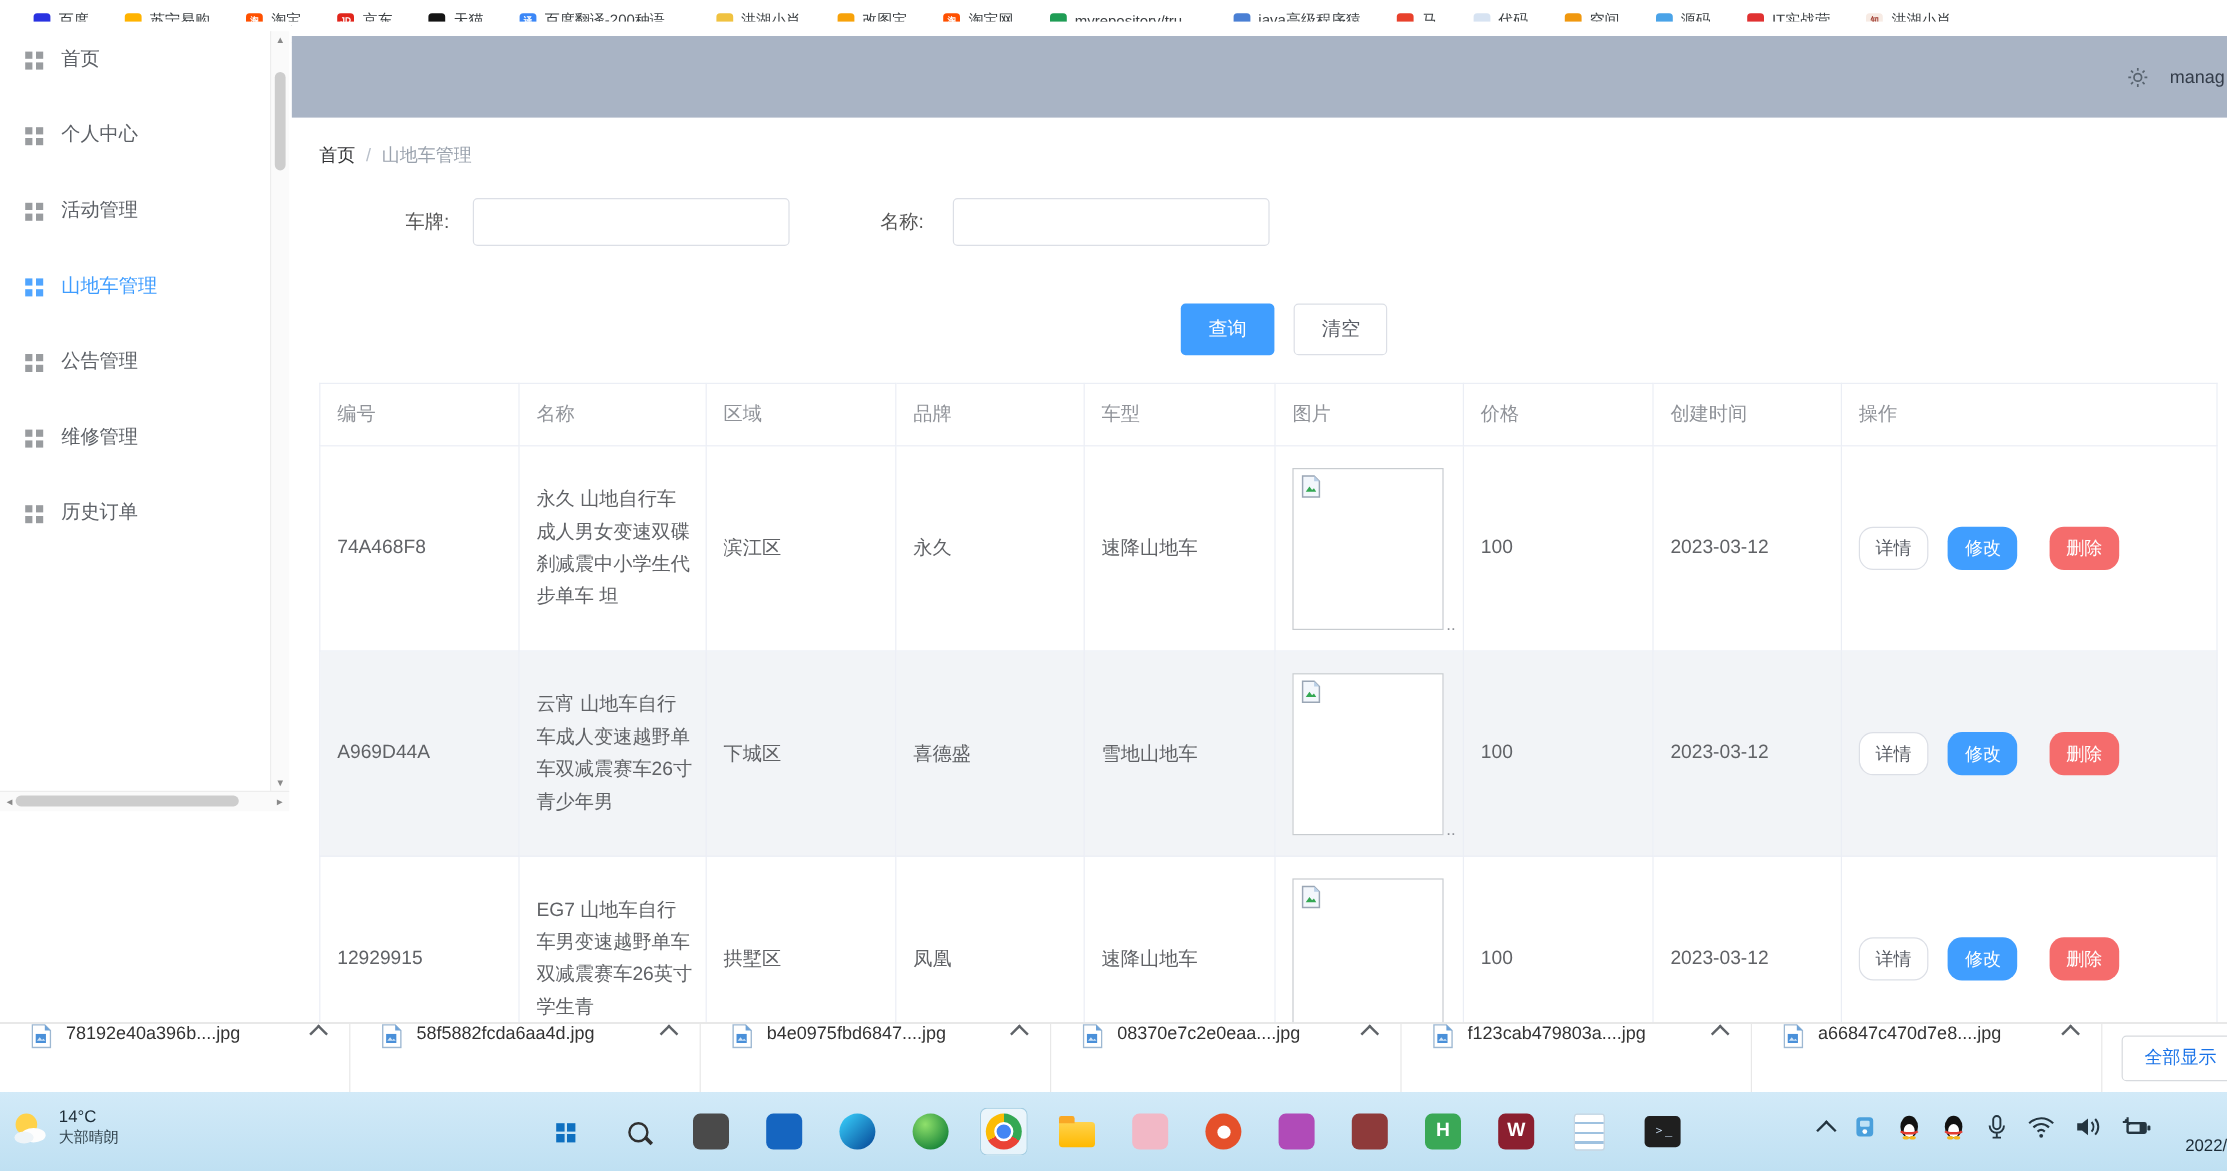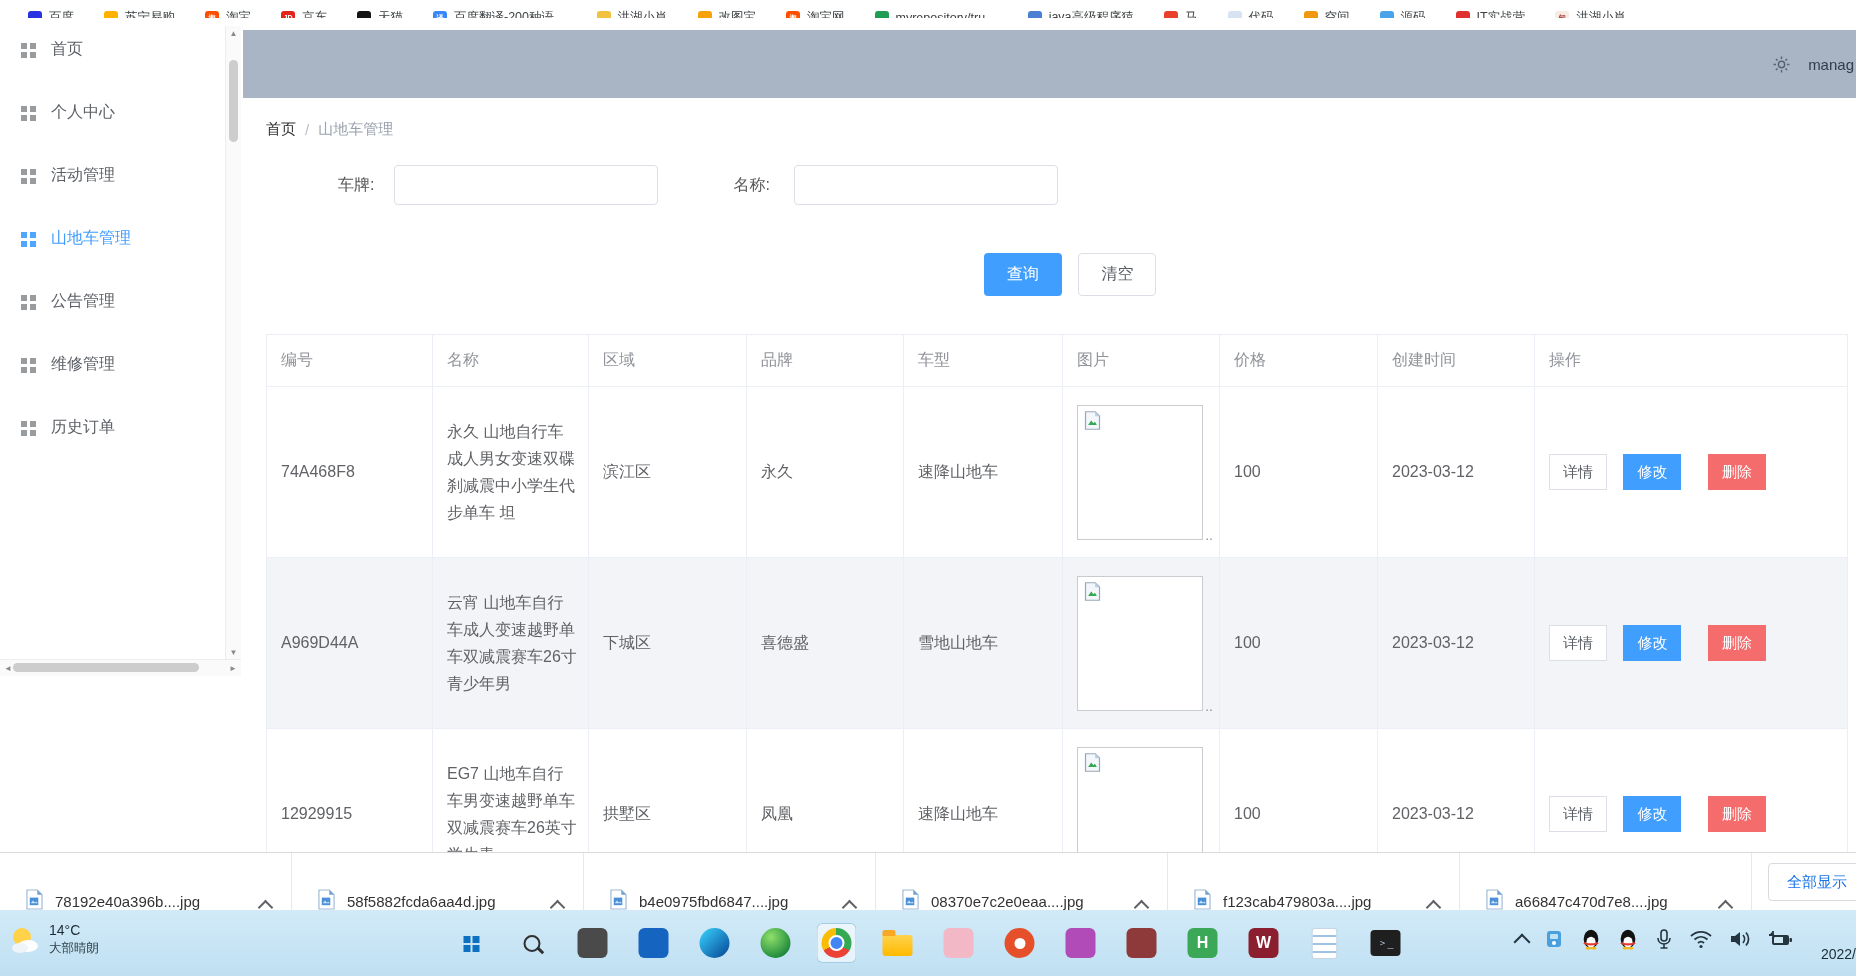--- a/index.html
+++ b/index.html
@@ -46,40 +46,40 @@
   .f-label2{margin-left:75px}
   .f-input{width:264px;height:40px;border:1px solid #dcdfe6;border-radius:4px;outline:none;
     font-size:15px;padding:0 10px;box-sizing:border-box;color:#606266}
   .f-input.one{margin-left:20px}
   .f-input.two{margin-left:24px}
 
   #btnrow{margin-top:48px}
   .btn-query{margin-left:718px;width:78px;height:43px;background:#409eff;color:#fff;border:none;border-radius:4px;font-size:16px;cursor:pointer}
   .btn-clear{margin-left:12px;width:78px;height:43px;background:#fff;color:#5a5e66;border:1px solid #dcdfe6;border-radius:4px;font-size:16px;cursor:pointer}
 
-  #table{margin-top:38px;border-collapse:collapse;table-layout:fixed;width:1581px}
+  #table{margin-top:23px;border-collapse:collapse;table-layout:fixed;width:1581px}
   #table th,#table td{border:1px solid #ebeef5;font-weight:400;text-align:left;padding:0 6px 0 14px;
     color:#606266;font-size:16px;box-sizing:border-box;vertical-align:middle}
   #table th{height:52px;color:#909399;background:#fff}
   #table tbody tr{height:171px}
   #table tbody tr.active{background:#f2f4f7}
   .name-wrap{width:130px;line-height:27px;word-break:break-all}
   .img-wrap{display:flex;align-items:flex-end;gap:2px}
   .img-box{width:137px;height:135px;border:1px solid #c8ccd0;background:#fff;position:relative;box-sizing:border-box}
   .broken{position:absolute;left:4px;top:4px}
   .dots{color:#909399;font-size:14px;line-height:10px}
-  .a-btn{height:36px;border-radius:0;font-size:15px;cursor:pointer}
+  .a-btn{height:36px;border-radius:12px;font-size:15px;cursor:pointer}
   .a-detail{padding:0 13px;background:#fff;border:1px solid #dcdfe6;color:#5a5e66}
   .a-edit{padding:0 14px;background:#409eff;border:none;color:#fff;margin-left:12px}
   .a-del{padding:0 14px;background:#f56c6c;border:none;color:#fff;margin-left:22px}
 
   
   #downloads{position:absolute;left:0;top:852px;width:100%;height:58px;background:#fff;border-top:1px solid #d9d9d9;
     display:flex;align-items:stretch;box-sizing:border-box}
-  .dl-item{width:292px;border-right:1px solid #e8e8e8;display:flex;align-items:flex-end;padding-left:26px;gap:12px;box-sizing:border-box;cursor:pointer}
+  .dl-item{width:292px;border-right:1px solid #e8e8e8;display:flex;align-items:flex-start;padding-left:26px;gap:12px;box-sizing:border-box;cursor:pointer}
   .dl-name{font-size:15px;color:#333;max-width:178px;overflow:hidden;white-space:nowrap}
   .dl-chev{margin-left:auto;margin-right:20px;width:9px;height:9px;border-left:2px solid #5f6368;border-top:2px solid #5f6368;
     transform:rotate(45deg);position:relative;top:3px;cursor:pointer}
   .show-all{position:absolute;right:-10px;top:10px;height:38px;line-height:36px;padding:0 18px;border:1px solid #d7dade;
     border-radius:4px;color:#1a73e8;font-size:15px;background:#fff;cursor:pointer}
 
   
   #taskbar{position:absolute;left:0;top:910px;width:100%;height:66px;background:linear-gradient(#d2eaf8,#bfe0f2)}
   .weather{position:absolute;left:8px;top:12px;display:flex;gap:9px;align-items:center;cursor:pointer}
   .w-temp{font-size:14px;color:#1c2b36}

